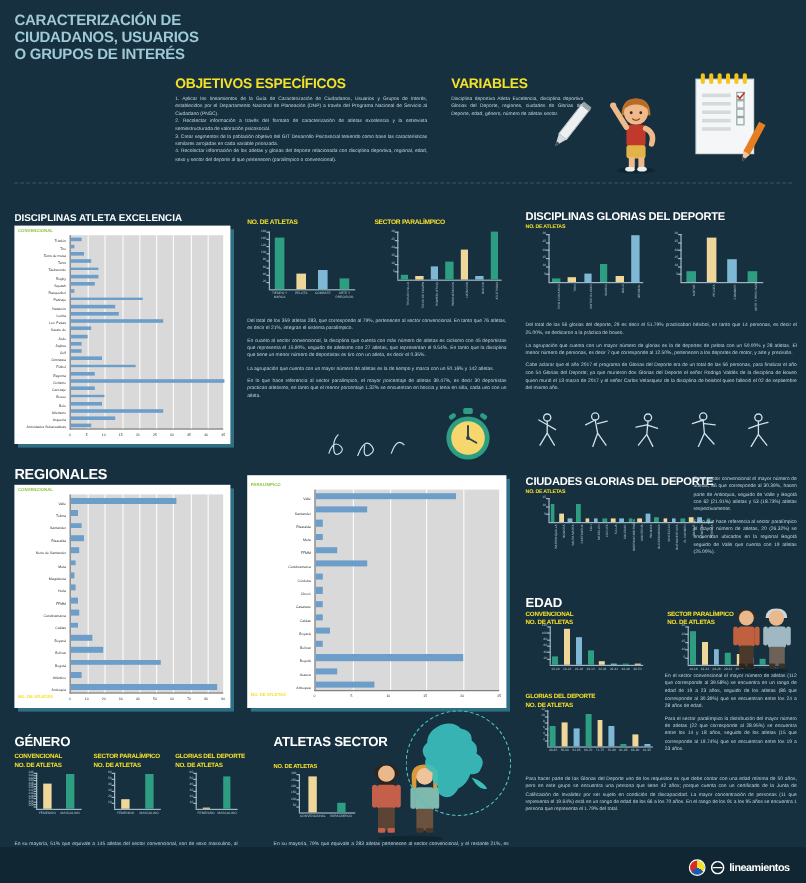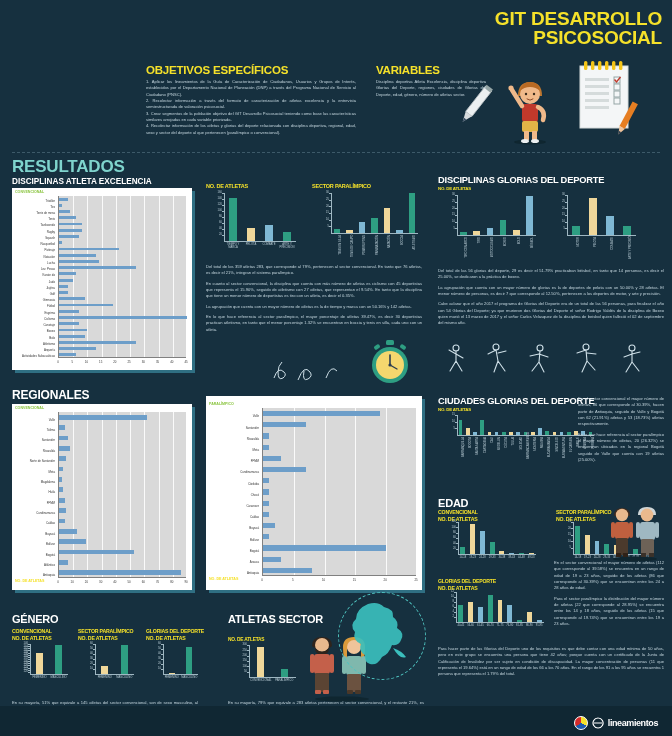--- a/index.html
+++ b/index.html
@@ -99,25 +99,26 @@
   }
 
   
   .ill { position:absolute; }
 </style>
 </head>
 <body>
 
 <div class="page">
 
-
-  <div class="hdr-right h-title">
-    <div>GIT  DESARROLLO</div>
-    <div>PSICOSOCIAL</div>
-  </div>
+  <div class="hdr-left h-title">
+    <div>CARACTERIZACIÓN DE</div>
+    <div>CIUDADANOS, USUARIOS</div>
+    <div>O GRUPOS DE INTERÉS</div>
+  </div>
+
 
   <svg class="ill" style="left:496px; top:66px;" width="70" height="80" viewBox="0 0 70 80">
     <ellipse cx="34" cy="76" rx="16" ry="2.6" fill="#0f2630"></ellipse>
     <path d="M22 30 q0 -14 12 -14 q12 0 12 14 z" fill="#c0772f"></path>
     <circle cx="34" cy="28" r="10" fill="#f0b98a"></circle>
     <path d="M24 25 q2 -9 10 -9 q9 0 10 9 q-4 -4 -10 -4 q-6 0 -10 4z" fill="#b96a24"></path>
     <circle cx="30" cy="28" r="1.2" fill="#3a2a1c"></circle>
       <circle cx="38" cy="28" r="1.2" fill="#3a2a1c"></circle>
     <path d="M31 33 q3 2.5 6 0" stroke="#8c4a2a" stroke-width="1" fill="none" stroke-linecap="round"></path>
     <rect x="26" y="38" width="16" height="18" rx="3" fill="#c0392b"></rect>
@@ -182,21 +183,20 @@
     </div>
   </div>
 
   <div class="obj-block" style="left:376px; top:64px; width:110px;">
     <div class="bt h-title yellow">VARIABLES</div>
     <div class="tiny">Disciplina deportiva Atleta Excelencia, disciplina deportiva Glorias del Deporte, regiones, ciudades de Glorias del Deporte, edad, género, número de atletas sector.</div>
   </div>
 
   <div class="divider"></div>
 
-  <div id="resultados-title" class="h-title">RESULTADOS</div>
 
   <div class="panel-h h-title" style="position:absolute;left:12px;top:177px;">DISCIPLINAS ATLETA EXCELENCIA</div>
 
   <div class="card" id="card-excelencia" style="left:12px; top:188px; width:180px; height:182px;">
       <div class="plot" style="left: 46px; top: 8px; width: 128px; height: 162px;">
         <div class="gridv" style="left: 14.2222px;"></div>
         <div class="gridv" style="left: 28.4444px;"></div>
         <div class="gridv" style="left: 42.6667px;"></div>
         <div class="gridv" style="left: 56.8889px;"></div>
         <div class="gridv" style="left: 71.1111px;"></div>

